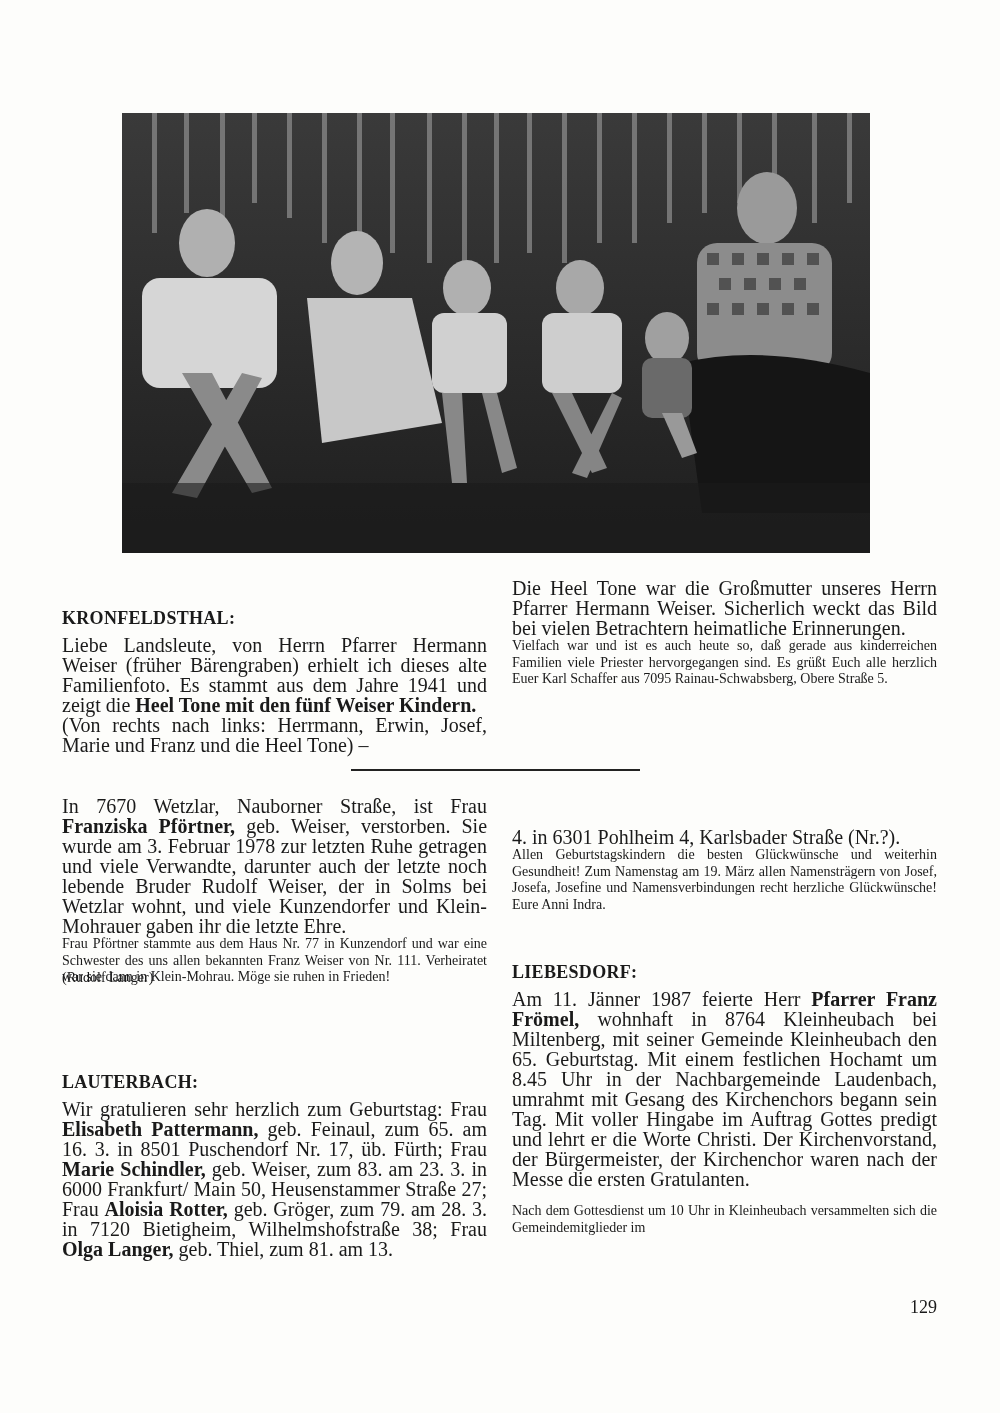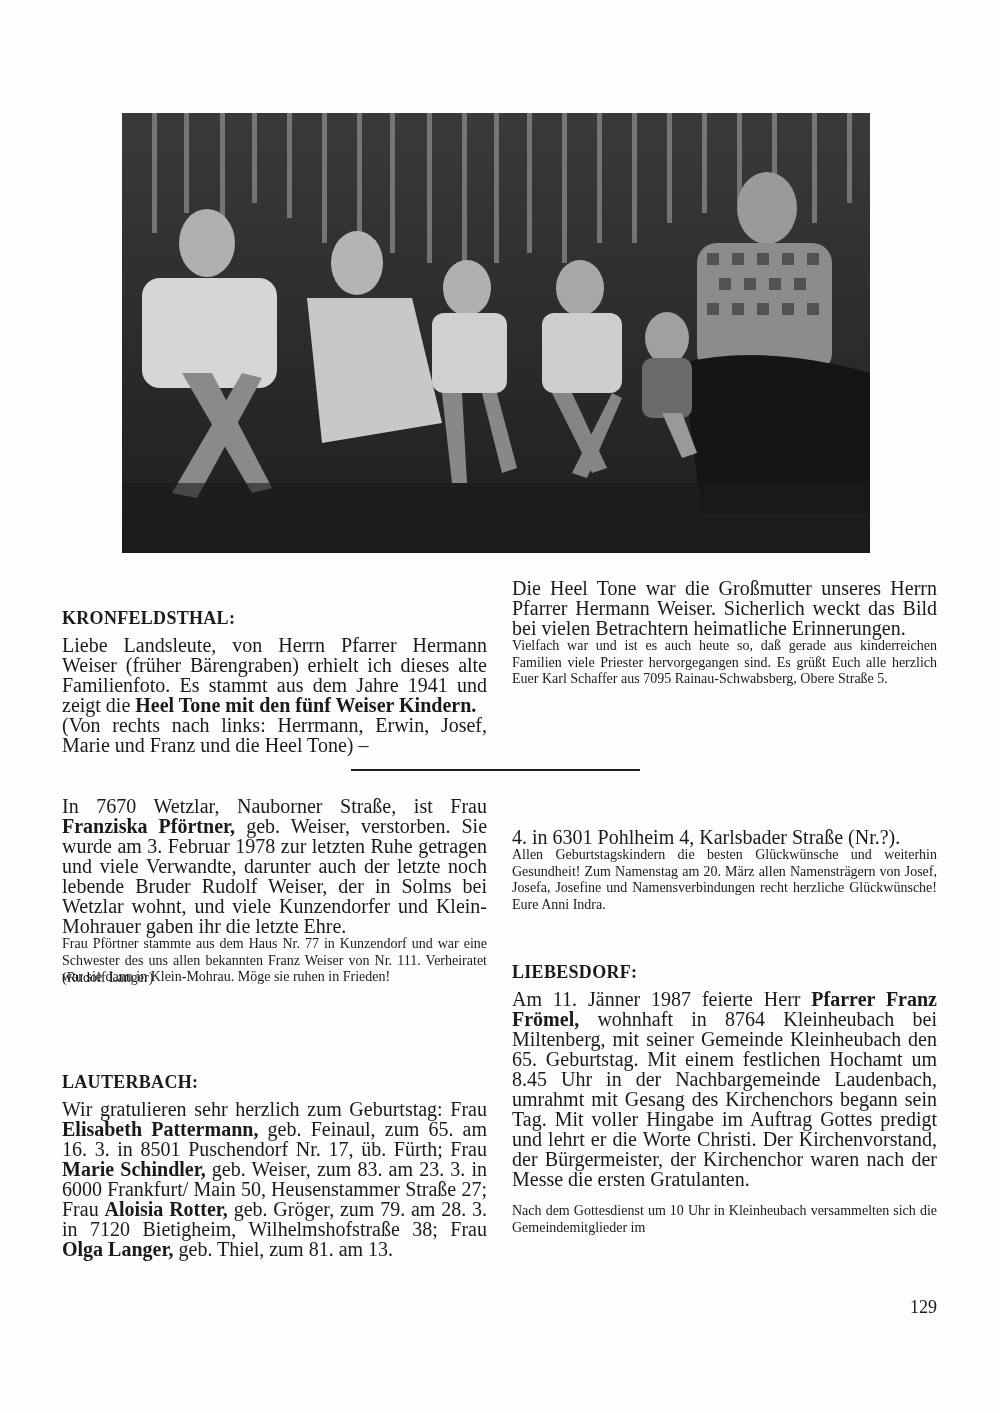--- a/index.html
+++ b/index.html
@@ -134,21 +134,21 @@
   <span class="small sig" style="margin-top:-16px;">(Rudolf Langer)</span>
 </div>
 
 <div class="col left" style="top:1072px;">
   <div class="heading">LAUTERBACH:</div>
   <p class="big"><span>Wir gratulieren sehr herzlich zum Geburtstag: Frau </span><b>Elisabeth Pattermann,</b><span> geb. Feinaul, zum 65. am 16. 3. in 8501 Puschendorf Nr. 17, üb. Fürth; Frau </span><b>Marie Schindler,</b><span> geb. Weiser, zum 83. am 23. 3. in 6000 Frankfurt/ Main 50, Heusenstammer Straße 27; Frau </span><b>Aloisia Rotter,</b><span> geb. Gröger, zum 79. am 28. 3. in 7120 Bietigheim, Wilhelmshofstraße 38; Frau </span><b>Olga Langer,</b><span> geb. Thiel, zum 81. am 13.</span></p>
 </div>
 
 <div class="col right" style="top:788px;margin-top:39px;">
   <p class="big">4. in 6301 Pohlheim 4, Karlsbader Straße (Nr.?).</p>
-  <p class="small">Allen Geburtstagskindern die besten Glückwünsche und weiterhin Gesundheit! Zum Namenstag am 20. März allen Namensträgern von Josef, Josefa, Josefine und Namensverbindungen recht herzliche Glückwünsche! Eure Anni Indra.</p>
+  <p class="small">Allen Geburtstagskindern die besten Glückwünsche und weiterhin Gesundheit! Zum Namenstag am 19. März allen Namensträgern von Josef, Josefa, Josefine und Namensverbindungen recht herzliche Glückwünsche! Eure Anni Indra.</p>
 </div>
 
 <div class="col right" style="top:962px;">
   <div class="heading">LIEBESDORF:</div>
   <p class="big"><span>Am 11. Jänner 1987 feierte Herr </span><b>Pfarrer Franz Frömel,</b><span> wohnhaft in 8764 Kleinheubach bei Miltenberg, mit seiner Gemeinde Kleinheubach den 65. Geburtstag. Mit einem festlichen Hochamt um 8.45 Uhr in der Nachbargemeinde Laudenbach, umrahmt mit Gesang des Kirchenchors begann sein Tag. Mit voller Hingabe im Auftrag Gottes predigt und lehrt er die Worte Christi. Der Kirchenvorstand, der Bürgermeister, der Kirchenchor waren nach der Messe die ersten Gratulanten.</span></p>
   <p class="small" style="margin-top:14px;">Nach dem Gottesdienst um 10 Uhr in Kleinheubach versammelten sich die Gemeindemitglieder im</p>
 </div>
 
 <div class="page-number">129</div>
 

